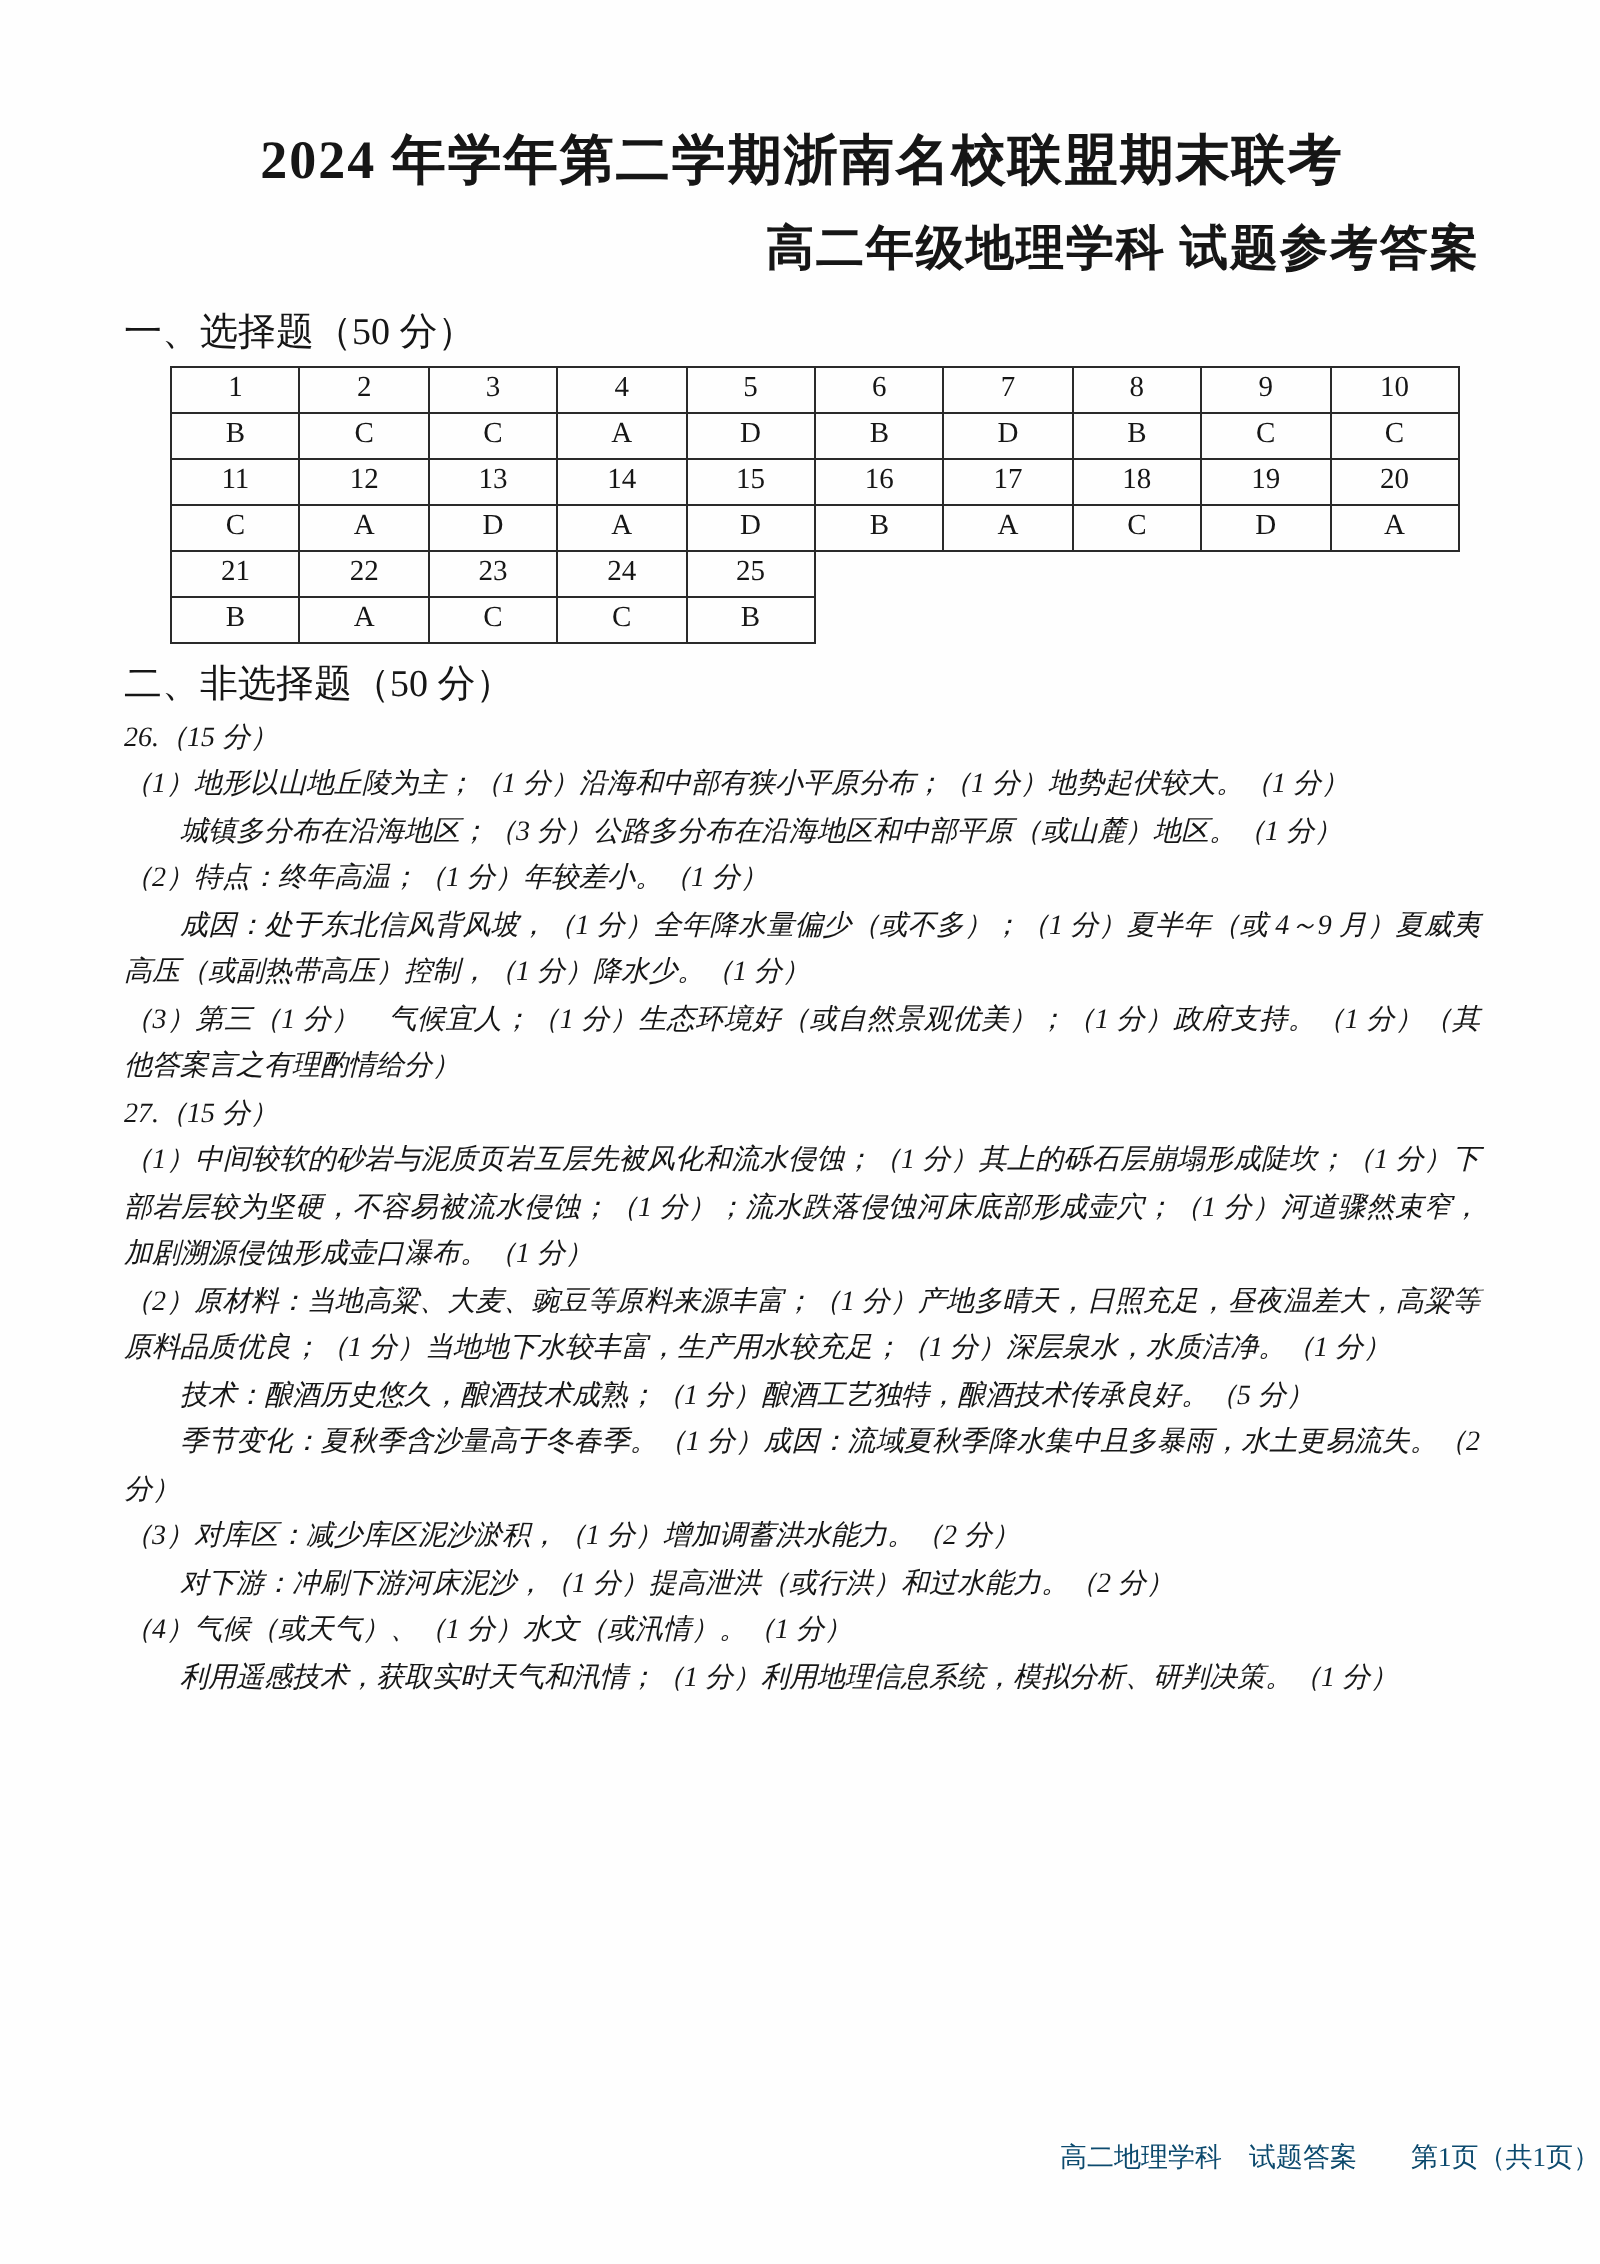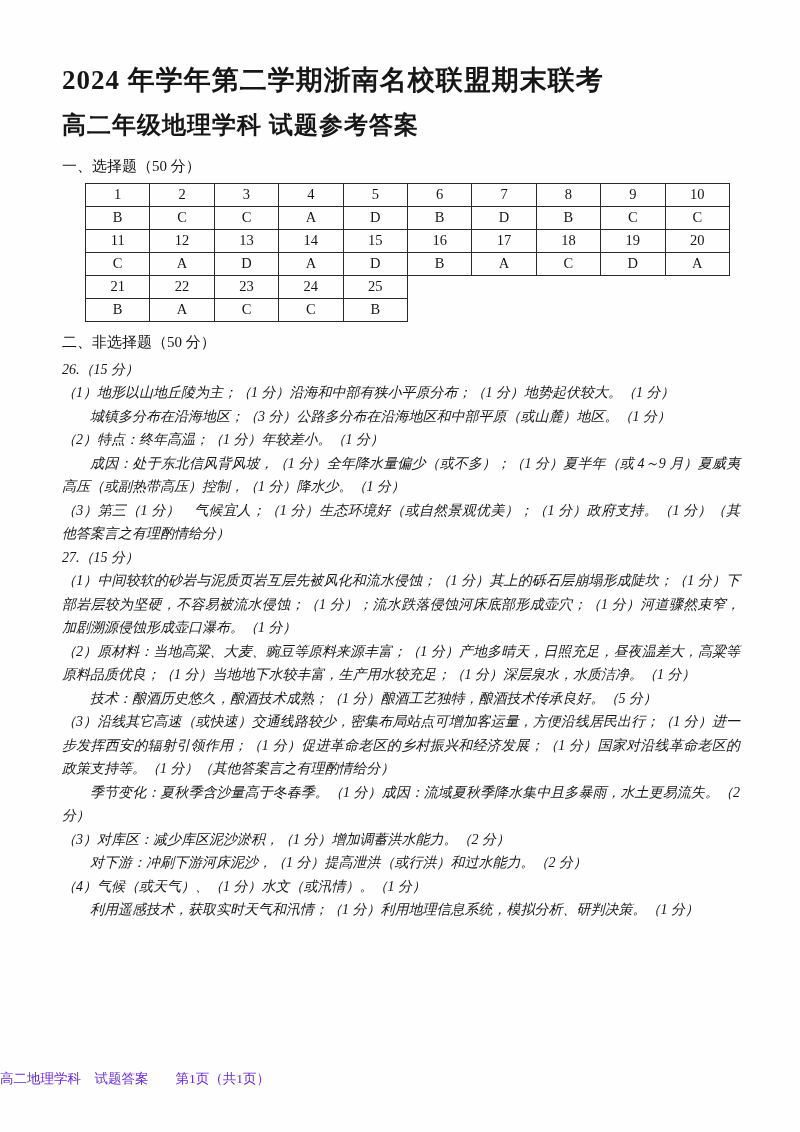--- a/index.html
+++ b/index.html
@@ -5,49 +5,49 @@
   * { box-sizing: border-box; }
   html, body { margin: 0; padding: 0; background: #ffffff; }
   .page {
     width: 800px; height: 1132px; margin: 0 auto; position: relative;
     background: #fefefe; color: #161616;
     padding: 64px 60px 0 62px;
     font-family: "Liberation Serif", "DejaVu Serif", serif;
     overflow: hidden;
   }
   .doc-title {
-    font-size: 27px; font-weight: bold; 
+    font-size: 27px; font-weight: bold; text-align: center;
     letter-spacing: 1px; line-height: 1.25;
   }
   .doc-subtitle {
-    font-size: 24px; font-weight: bold; text-align: left;
+    font-size: 24px; font-weight: bold; text-align: right;
     letter-spacing: 1px; margin-top: 12px; line-height: 1.25;
   }
   .sec-heading {
-    font-size: 15px; margin-top: 15px; line-height: 23px;
+    font-size: 19px; margin-top: 15px; line-height: 23px;
   }
   table.answer-table {
     border-collapse: collapse; table-layout: fixed;
     width: 645px; margin: 5px 0 9px 23px;
   }
   table.answer-table td {
     border: 1px solid #2a2a2a; height: 23px; padding: 0;
     text-align: center; vertical-align: middle; font-size: 14.5px;
   }
   .body-text { margin-top: 4px; }
   .para {
     font-size: 14px; line-height: 23.5px; margin: 0;
     text-align: justify;
     font-style: italic;
   }
   .para.indent { text-indent: 2em; }
   .para.half { padding-left: 8px; }
   .page-footer {
     position: absolute; left: 0; right: 0; bottom: 44px;
-    text-align: left; font-size: 13.5px; color: #6d28d9;
+    text-align: right; font-size: 13.5px; color: #0c4a6e;
   }
 </style>
 </head>
 <body>
 
 <div class="page">
 
   <div class="doc-title">2024 年学年第二学期浙南名校联盟期末联考</div>
   <div class="doc-subtitle">高二年级地理学科 试题参考答案</div>
 
@@ -126,21 +126,20 @@
     <p class="para">26.（15 分）</p>
     <p class="para">（1）地形以山地丘陵为主；（1 分）沿海和中部有狭小平原分布；（1 分）地势起伏较大。（1 分）</p>
     <p class="para indent">城镇多分布在沿海地区；（3 分）公路多分布在沿海地区和中部平原（或山麓）地区。（1 分）</p>
     <p class="para">（2）特点：终年高温；（1 分）年较差小。（1 分）</p>
     <p class="para indent">成因：处于东北信风背风坡，（1 分）全年降水量偏少（或不多）；（1 分）夏半年（或 4～9 月）夏威夷高压（或副热带高压）控制，（1 分）降水少。（1 分）</p>
     <p class="para">（3）第三（1 分）　气候宜人；（1 分）生态环境好（或自然景观优美）；（1 分）政府支持。（1 分）（其他答案言之有理酌情给分）</p>
     <p class="para">27.（15 分）</p>
     <p class="para">（1）中间较软的砂岩与泥质页岩互层先被风化和流水侵蚀；（1 分）其上的砾石层崩塌形成陡坎；（1 分）下部岩层较为坚硬，不容易被流水侵蚀；（1 分）；流水跌落侵蚀河床底部形成壶穴；（1 分）河道骤然束窄，加剧溯源侵蚀形成壶口瀑布。（1 分）</p>
     <p class="para">（2）原材料：当地高粱、大麦、豌豆等原料来源丰富；（1 分）产地多晴天，日照充足，昼夜温差大，高粱等原料品质优良；（1 分）当地地下水较丰富，生产用水较充足；（1 分）深层泉水，水质洁净。（1 分）</p>
     <p class="para indent">技术：酿酒历史悠久，酿酒技术成熟；（1 分）酿酒工艺独特，酿酒技术传承良好。（5 分）</p>
-    <p class="para">（3）沿线其它高速（或快速）交通线路较少，密集布局站点可增加客运量，方便沿线居民出行；（1 分）进一步发挥西安的辐射引领作用；（1 分）促进革命老区的乡村振兴和经济发展；（1 分）国家对沿线革命老区的政策支持等。（1 分）（其他答案言之有理酌情给分）</p>
     <p class="para indent">季节变化：夏秋季含沙量高于冬春季。（1 分）成因：流域夏秋季降水集中且多暴雨，水土更易流失。（2 分）</p>
     <p class="para">（3）对库区：减少库区泥沙淤积，（1 分）增加调蓄洪水能力。（2 分）</p>
     <p class="para indent">对下游：冲刷下游河床泥沙，（1 分）提高泄洪（或行洪）和过水能力。（2 分）</p>
     <p class="para">（4）气候（或天气）、（1 分）水文（或汛情）。（1 分）</p>
     <p class="para indent">利用遥感技术，获取实时天气和汛情；（1 分）利用地理信息系统，模拟分析、研判决策。（1 分）</p>
   </div>
 
   <div class="page-footer">高二地理学科　试题答案　　第1页（共1页）</div>
 
 </div>

